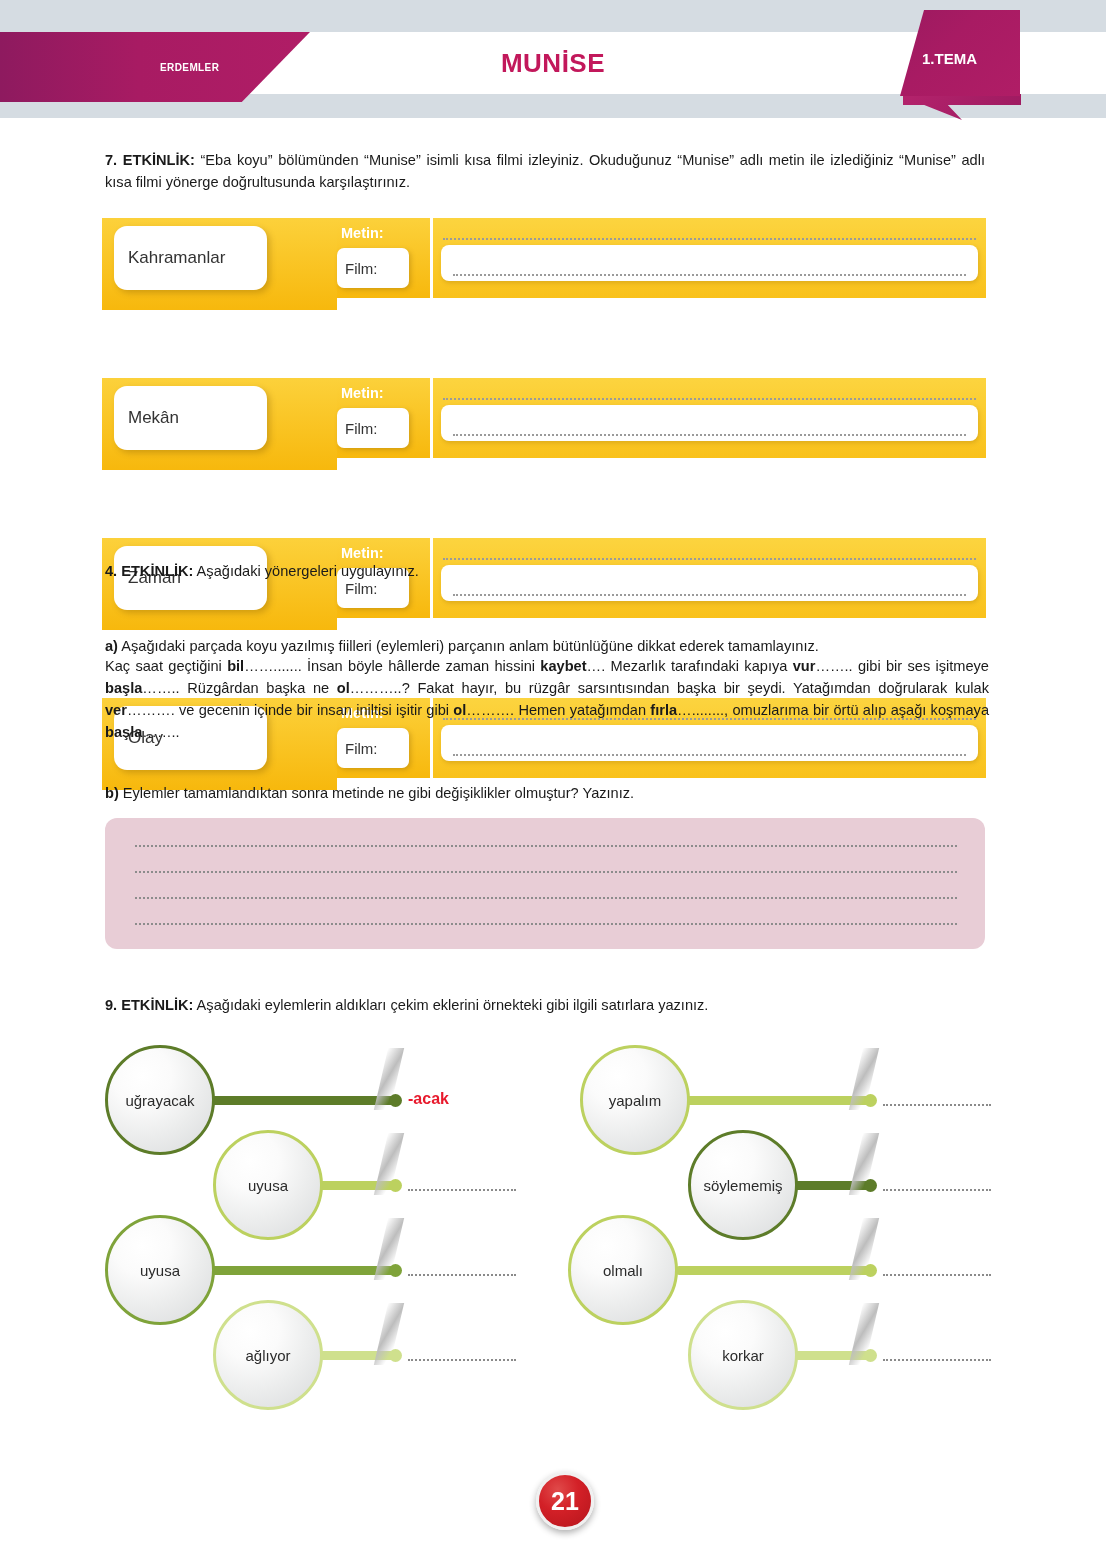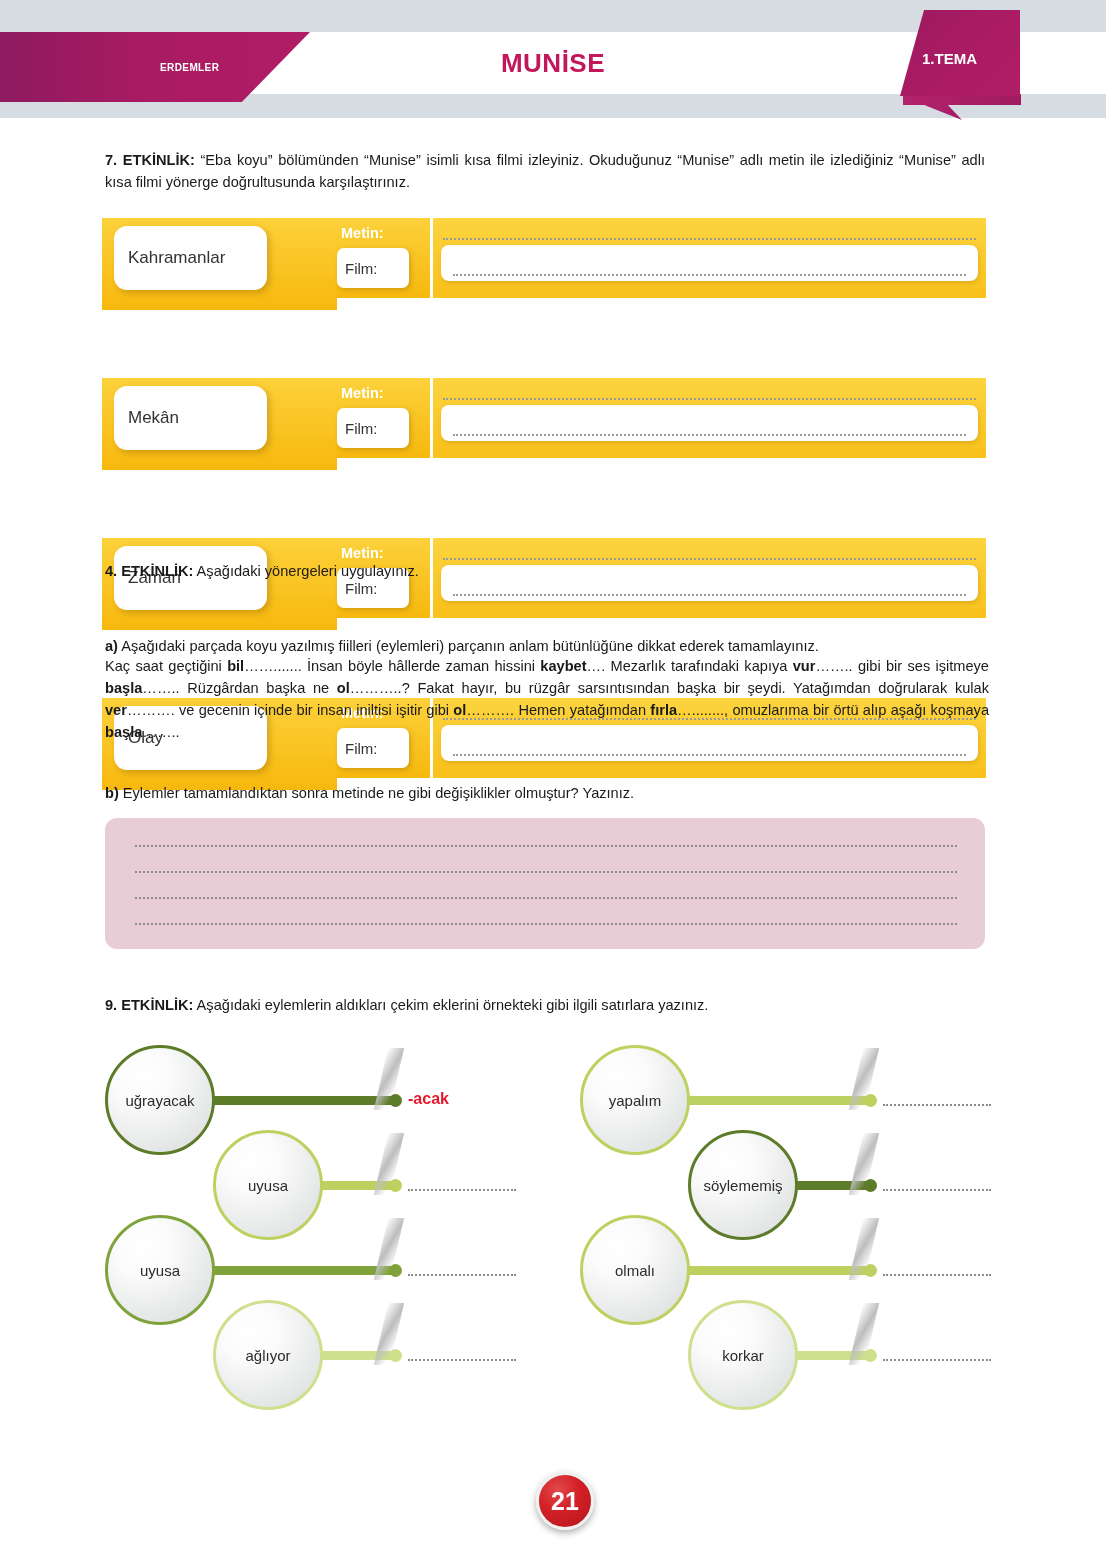--- a/index.html
+++ b/index.html
@@ -351,21 +351,21 @@
         <div class="enddot" style="left: 864px; top: 144px; background: rgb(93, 124, 41);"></div>
         <div class="circ" style="left: 688px; top: 95px; border: 3px solid rgb(93, 124, 41);">
           <span>söylememiş</span>
         </div>
         <div class="ansline" style="left: 883px; top: 154px;"></div>
       </div>
       <div class="node">
         <div class="stem" style="left: 675px; top: 231px; width: 195px; background: rgb(188, 209, 95);"></div>
         <div class="flare" style="left: 856px; top: 183px;"></div>
         <div class="enddot" style="left: 864px; top: 229px; background: rgb(188, 209, 95);"></div>
-        <div class="circ" style="left: 580px; top: 180px; border: 3px solid rgb(188, 209, 95);">
+        <div class="circ" style="left: 568px; top: 180px; border: 3px solid rgb(188, 209, 95);">
           <span>olmalı</span>
         </div>
         <div class="ansline" style="left: 883px; top: 239px;"></div>
       </div>
       <div class="node">
         <div class="stem" style="left: 783px; top: 316px; width: 87px; background: rgb(207, 224, 141);"></div>
         <div class="flare" style="left: 856px; top: 268px;"></div>
         <div class="enddot" style="left: 864px; top: 314px; background: rgb(207, 224, 141);"></div>
         <div class="circ" style="left: 688px; top: 265px; border: 3px solid rgb(207, 224, 141);">
           <span>korkar</span>

